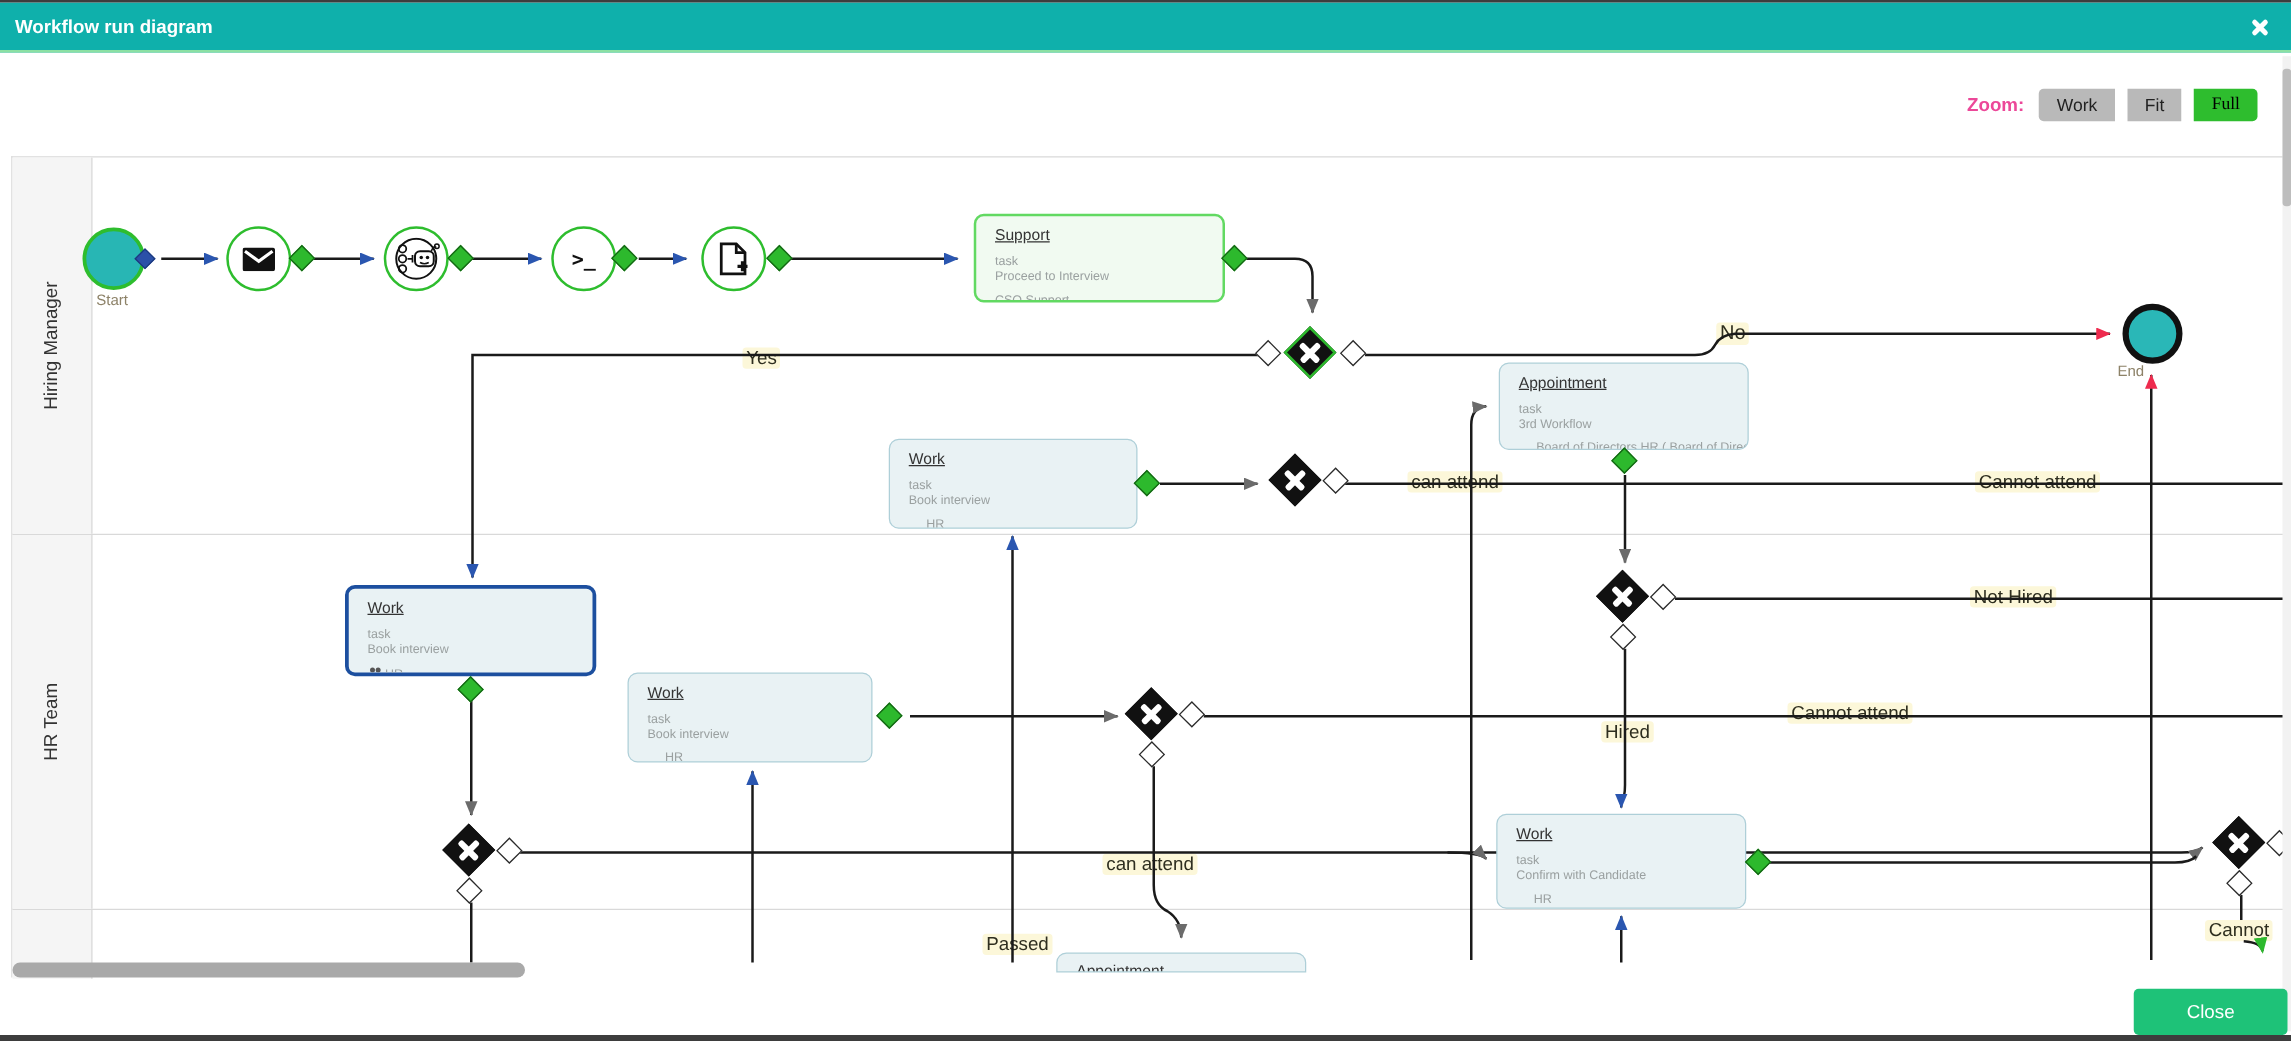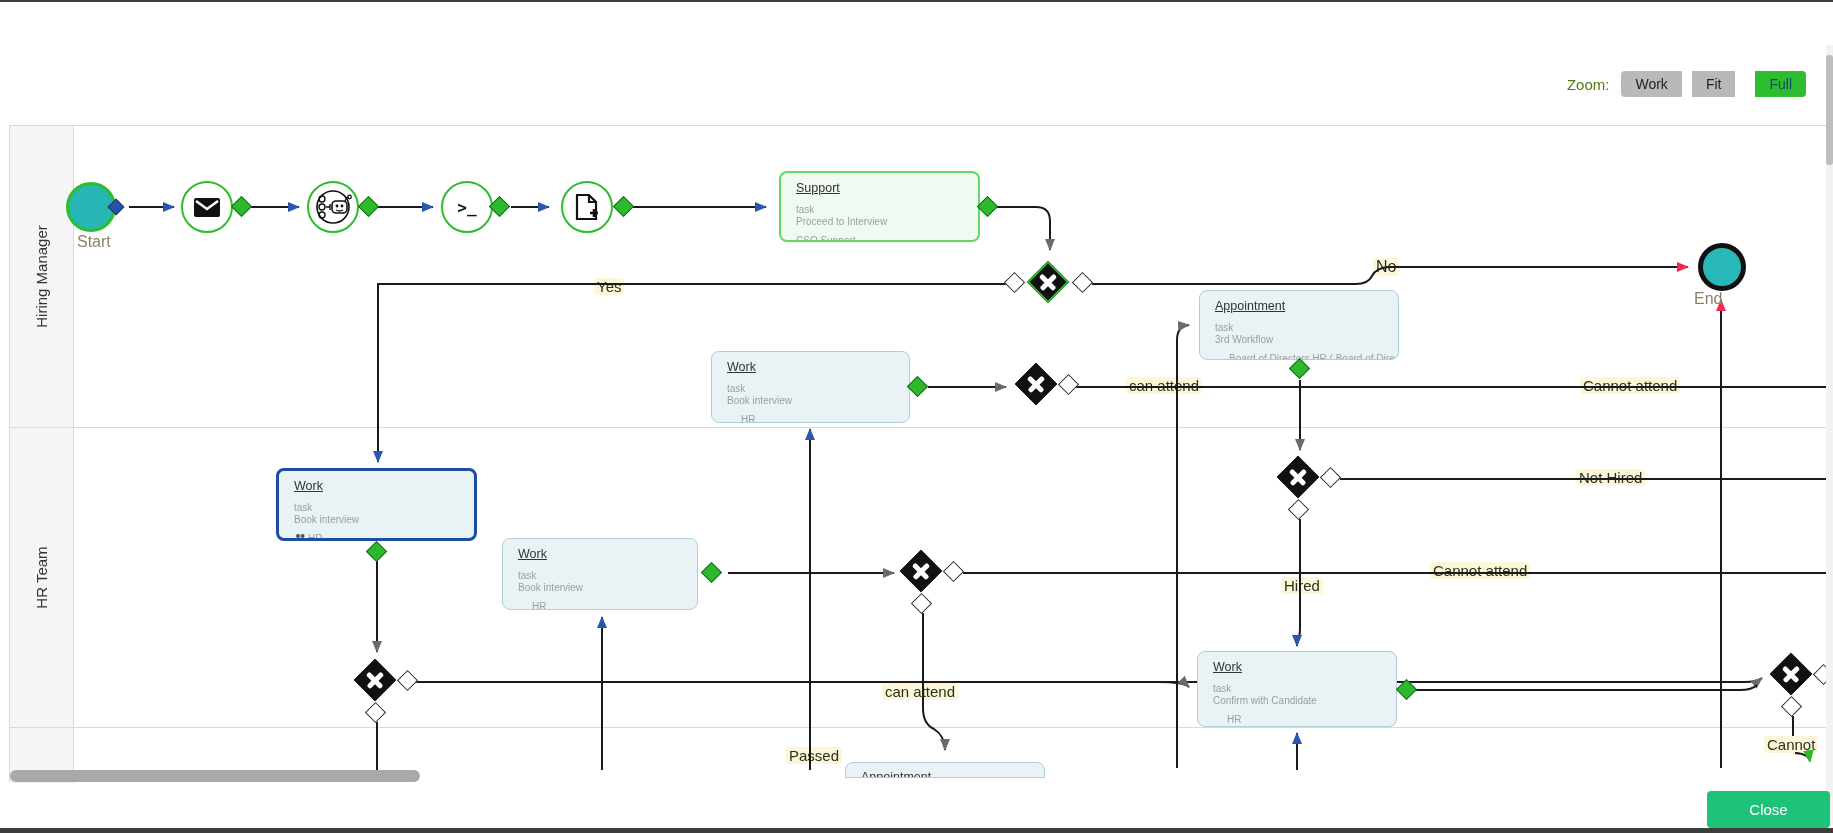--- a/index.html
+++ b/index.html
@@ -10,27 +10,27 @@
   html,body{margin:0;padding:0;background:#fff;font-family:"Liberation Sans",sans-serif;}
   .screen{position:relative;width:1833px;height:833px;overflow:hidden;background:#fff;}
   .edgestrip{position:absolute;left:0;width:1833px;background:#3d3d3d;z-index:9;}
   .titlebar{position:absolute;left:0;top:2px;width:1833px;height:40px;background:var(--header);
     border-bottom:2px solid #8ce0a3;display:flex;align-items:center;z-index:8;}
   .titlebar .t{color:#fff;font-size:15px;font-weight:bold;padding-left:12px;}
   .xclose{position:absolute;right:16px;top:11px;width:18px;height:18px;cursor:pointer;}
   .xclose .b{position:absolute;left:1px;top:7px;width:16px;height:4px;background:#fff;border-radius:2px;}
   .xclose .b1{transform:rotate(45deg);} .xclose .b2{transform:rotate(-45deg);}
   .toolbar{position:absolute;right:27px;top:71px;display:flex;align-items:center;gap:8px;z-index:8;}
-  .zlabel{color:#4d7c0f;font-size:15px;margin-right:4px;}
+  .zlabel{color:#ec4899;font-size:15px;margin-right:4px;font-weight:bold;}
   .zbtn{height:26px;display:flex;align-items:center;justify-content:center;font-size:14px;
     color:#222;background:#b9b9b9;cursor:pointer;padding:0 14px;}
   .zbtn.first{border-radius:4px 0 0 4px;margin-right:2px;}
-  .zbtn.mid{margin-right:12px;}
+  .zbtn.mid{margin-right:2px;}
   .zbtn.last{border-radius:0 4px 4px 0;}
-  .zbtn.active{background:var(--accent_green);color:#0c4a6e;}
+  .zbtn.active{background:var(--accent_green);color:#000000;font-family:Liberation Serif, serif;}
   
   .lanes{position:absolute;left:9px;top:125px;width:1824px;height:657px;border-top:1px solid #d9d9d9;
     border-left:1px solid #d9d9d9;z-index:0;background:#fff;}
   .lane{position:absolute;left:0;width:1824px;border-bottom:1px solid #d9d9d9;display:flex;}
   .lane .lab{width:64px;background:#f5f5f5;border-right:1px solid #d9d9d9;display:flex;
     align-items:center;justify-content:center;}
   .lane .lab span{transform:rotate(-90deg);white-space:nowrap;font-size:15px;color:#333;}
   
   svg.edges{position:absolute;left:0;top:0;z-index:4;pointer-events:none;}
   
@@ -57,38 +57,45 @@
   .task.selected{border:3px solid #1c4f9f;}
   .t-title{font-size:12.5px;color:#333;text-decoration:underline;margin-bottom:9px;}
   .t-meta{font-size:10px;color:#9aa0a0;line-height:12px;}
   .t-asg{font-size:10px;color:#9aa0a0;margin-top:7px;}
   .t-asg.ind{padding-left:14px;}
   .t-asg .ppl{vertical-align:-1px;margin-right:2px;}
   
   .elabel{position:absolute;background:var(--label_bg);color:#2e2e1f;font-size:15px;
     padding:0 3px;border-radius:3px;z-index:3;white-space:nowrap;}
   .elabel.big{font-size:16px;}
-  .evlabel{position:absolute;font-size:16px;color:#8d8268;z-index:5;white-space:nowrap;}
+  .evlabel{position:absolute;font-size:12px;color:#8d8268;z-index:5;white-space:nowrap;}
   
   .hscroll{position:absolute;left:10px;top:770px;width:410px;height:12px;background:#a9a9a9;
     border-radius:6px;z-index:8;cursor:pointer;}
   .vtrack{position:absolute;left:1826px;top:45px;width:7px;height:780px;background:#f2f2f2;z-index:8;}
   .vthumb{position:absolute;left:1826px;top:55px;width:7px;height:110px;background:#bdbdbd;
     border-radius:3px;z-index:9;cursor:pointer;}
   .footer-btn{position:absolute;left:1707px;top:791px;width:123px;height:37px;background:var(--button_green);
     color:#fff;font-size:15px;border:none;border-radius:4px;cursor:pointer;z-index:8;
     display:flex;align-items:center;justify-content:center;}
 </style>
 </head>
 <body>
 
 <div class="screen">
 
   <div class="edgestrip" style="top:0;height:2px;"></div>
 
+  <div class="titlebar">
+    <span class="t">Workflow run diagram</span>
+    <span class="xclose">
+        <span class="b b1"></span>
+        <span class="b b2"></span>
+      </span>
+  </div>
 
   <div class="toolbar">
     <span class="zlabel">Zoom:</span>
     <span class="zbtn first">Work</span>
     <span class="zbtn mid">Fit</span>
     <span class="zbtn last active">Full</span>
   </div>
 
   <div class="lanes">
     <div class="lane" style="top:0;height:302px;">

